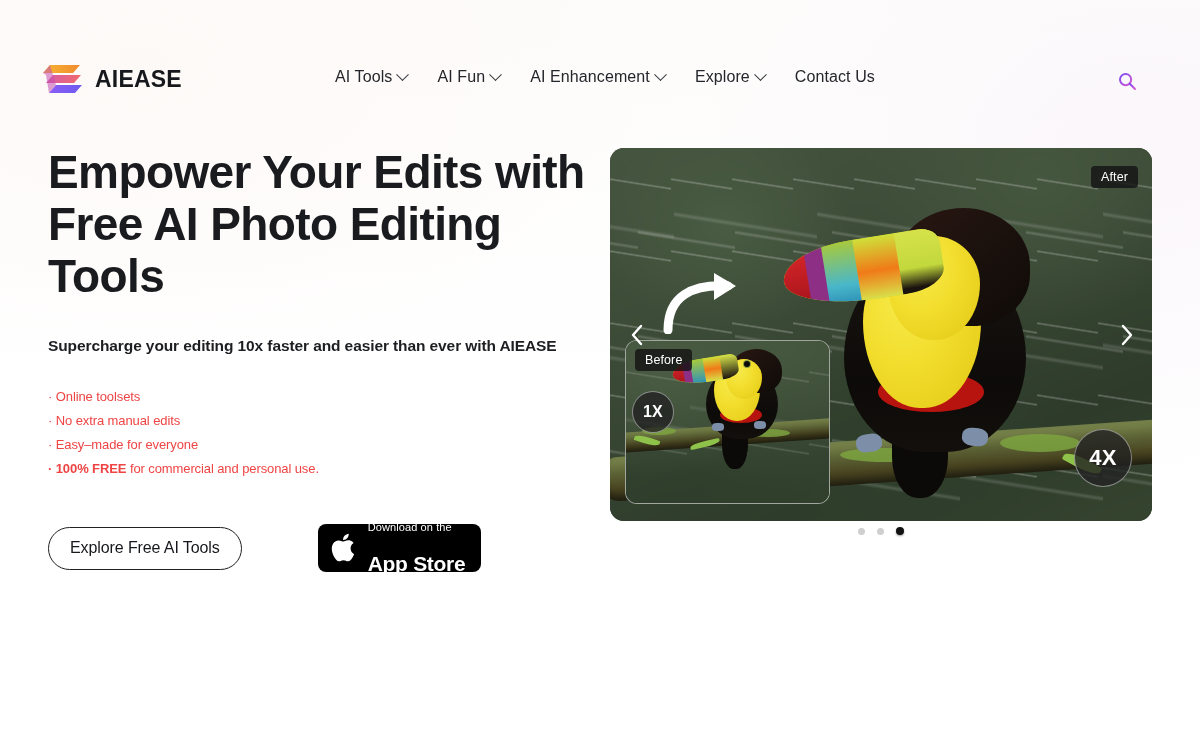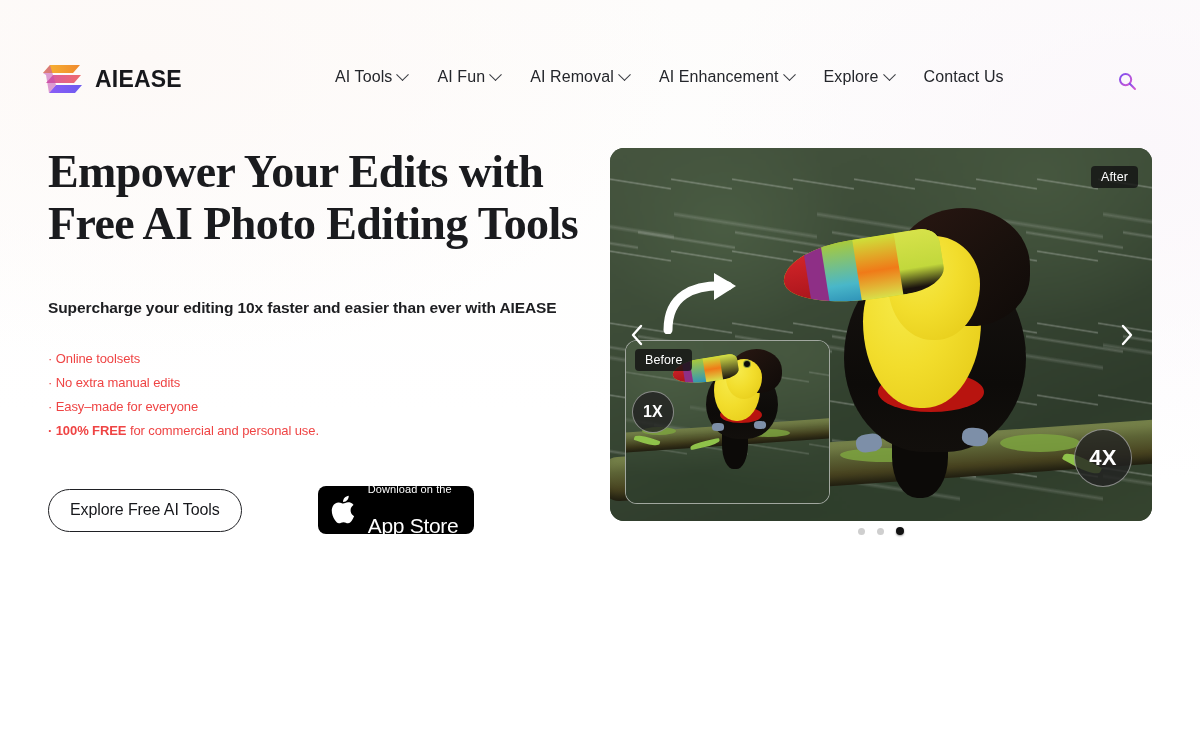--- a/index.html
+++ b/index.html
@@ -114,25 +114,25 @@
     top: 146px;
     width: 540px;
   }
 
   h1.hero-title {
     font-size: 46px;
     line-height: 52px;
     font-weight: 700;
     letter-spacing: -0.6px;
     color: #1a1b1e;
-    font-family: Liberation Serif, serif;
+    font-family: Liberation Sans, sans-serif;
   }
 
   .hero-sub {
-    margin-top: 47px;
+    margin-top: 33px;
     font-size: 15.5px;
     line-height: 22px;
     font-weight: 700;
     color: #1d1e21;
     width: 515px;
     letter-spacing: -0.1px;
   }
 
   .bullets {
     margin-top: 28px;
@@ -185,21 +185,21 @@
   .appstore-text { display: flex; flex-direction: column; line-height: 1; }
   .appstore-small {
     color: #ffffff;
     font-size: 11px;
     letter-spacing: 0.1px;
     margin-bottom: 20px;
   }
   .appstore-big {
     color: #ffffff;
     font-size: 21px;
-    font-weight: 400;
+    font-weight: 700;
     letter-spacing: -0.3px;
   }
 
   
   .carousel {
     position: absolute;
     left: 610px;
     top: 148px;
     width: 542px;
     height: 373px;
@@ -442,24 +442,20 @@
     <nav class="main-nav">
       <div class="nav-item">
         <span>AI Tools</span>
         <i class="chev"></i>
       </div>
       <div class="nav-item">
         <span>AI Fun</span>
         <i class="chev"></i>
       </div>
       <div class="nav-item">
-        <span>AI Removal</span>
-        <i class="chev"></i>
-      </div>
-      <div class="nav-item">
         <span>AI Enhancement</span>
         <i class="chev"></i>
       </div>
       <div class="nav-item">
         <span>Explore</span>
         <i class="chev"></i>
       </div>
       <div class="nav-item">
         <span>Contact Us</span>
       </div>

